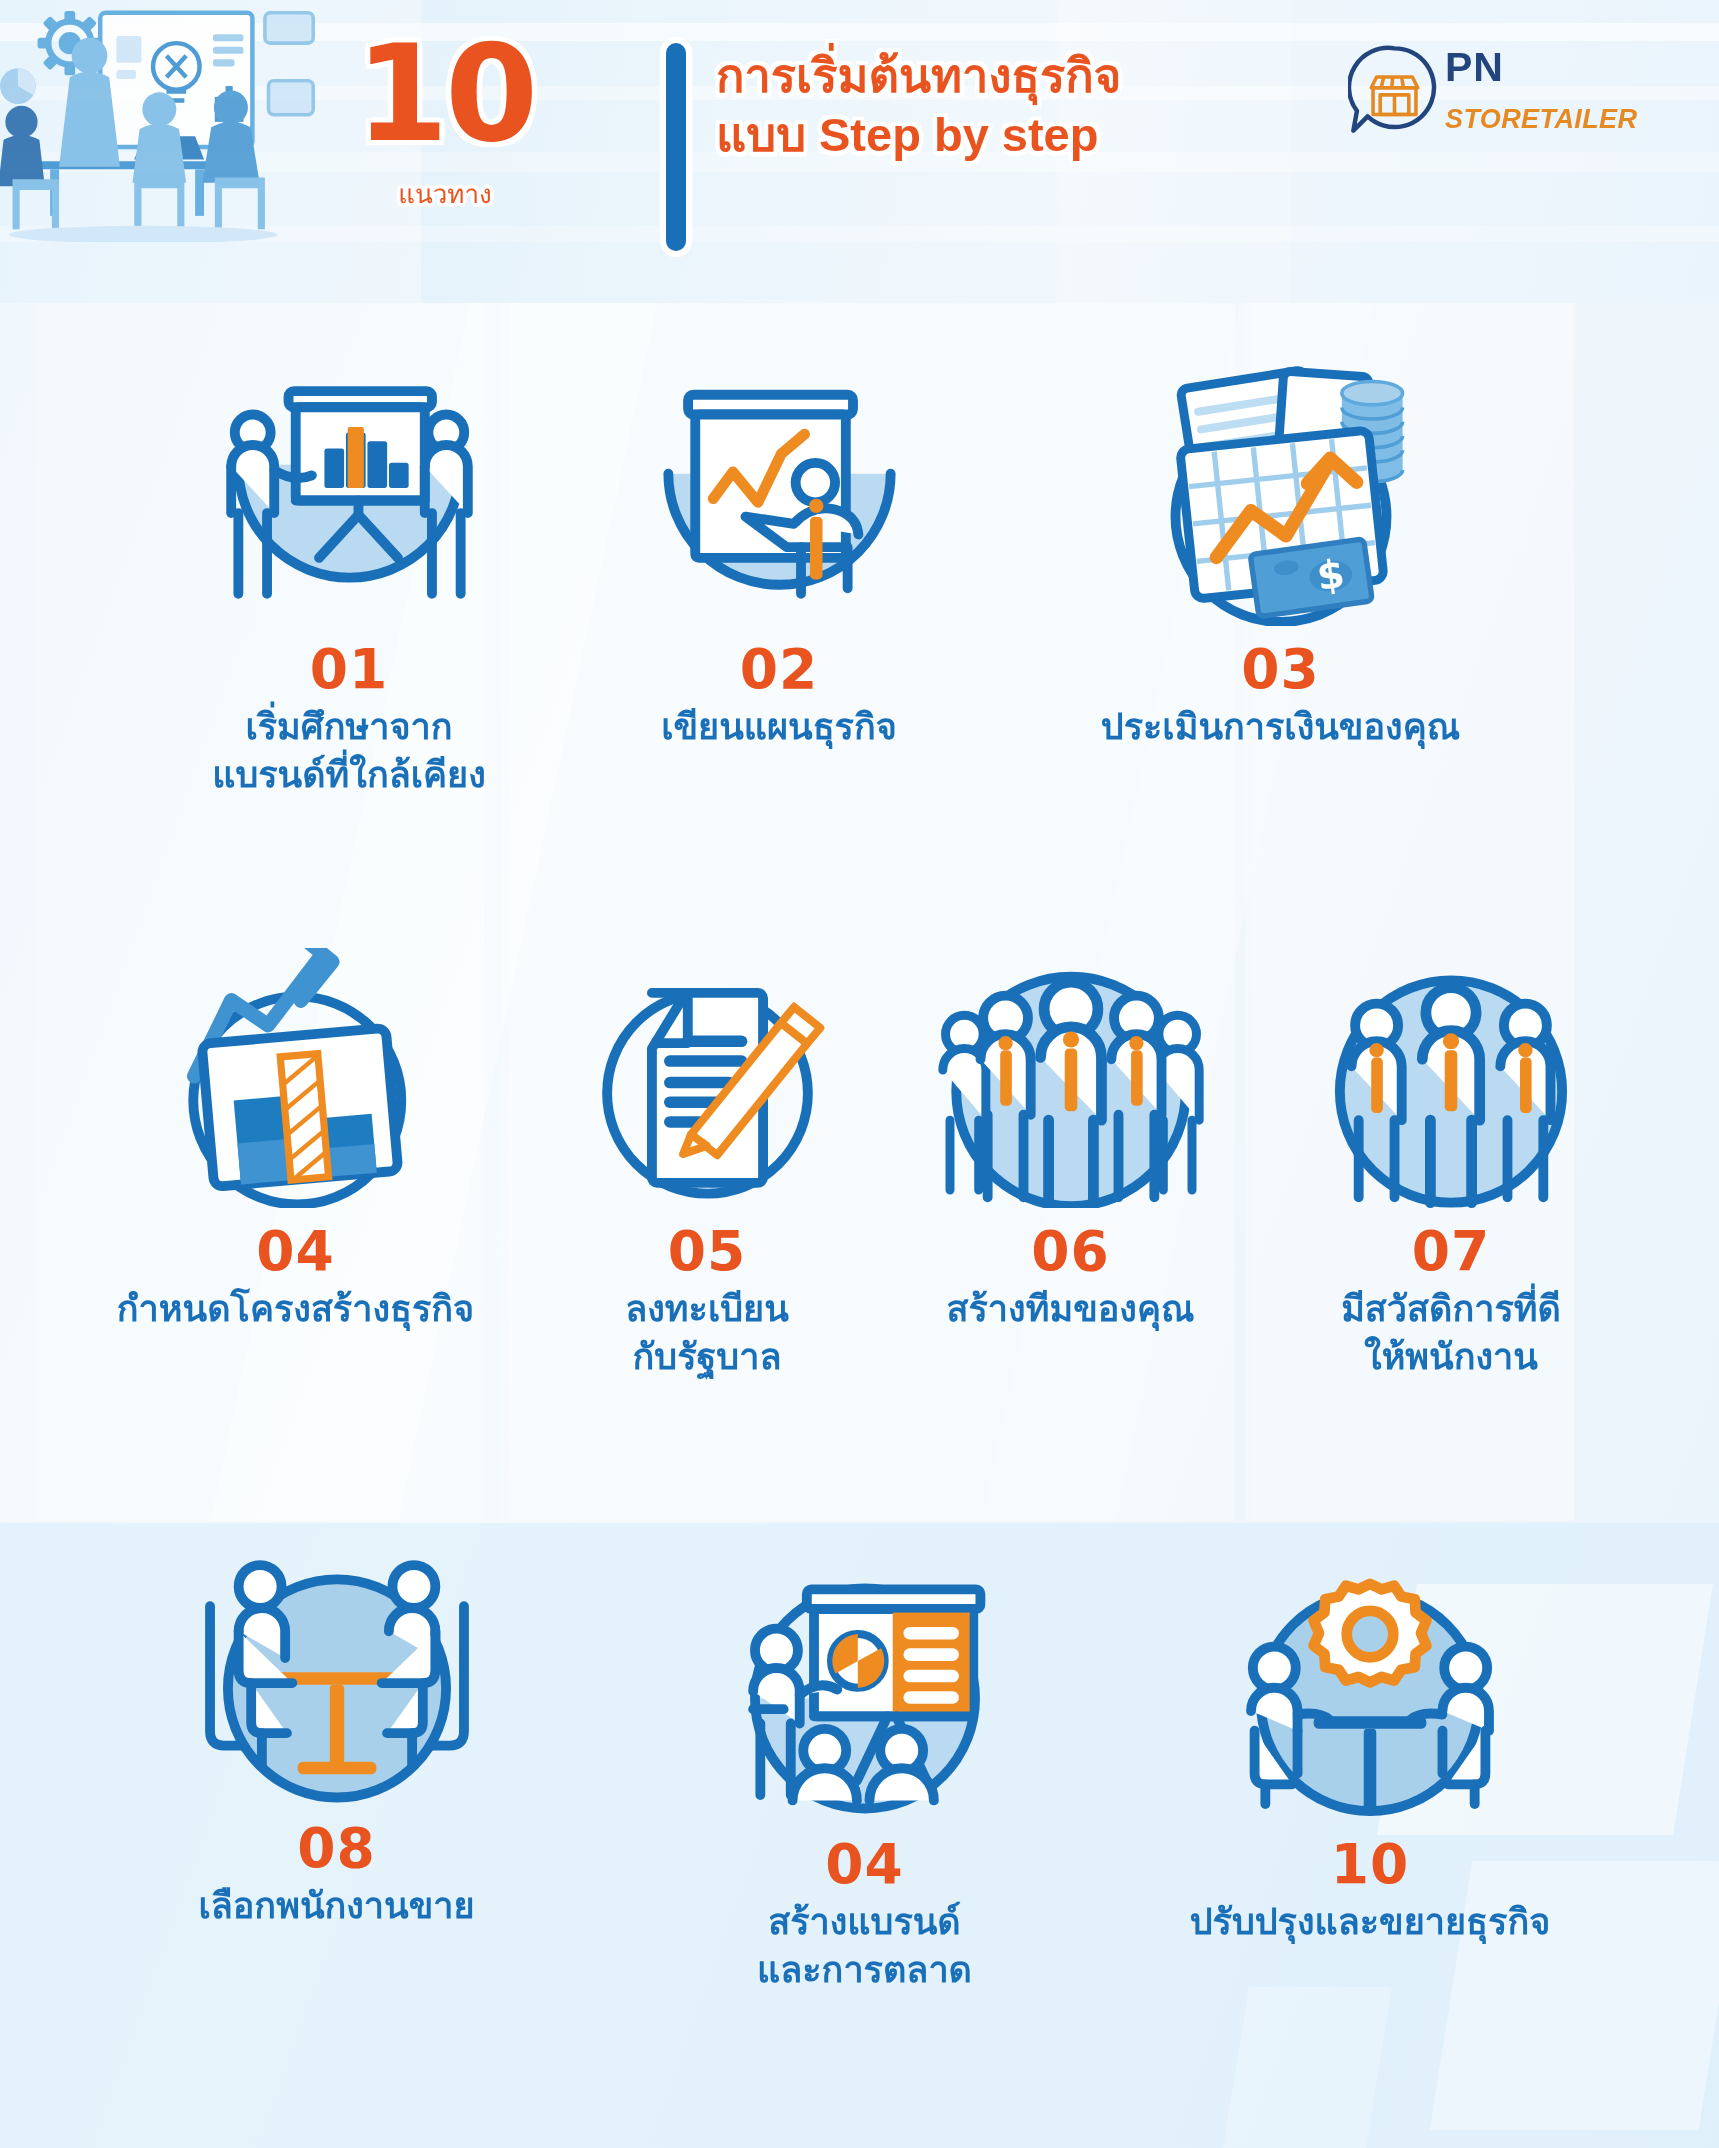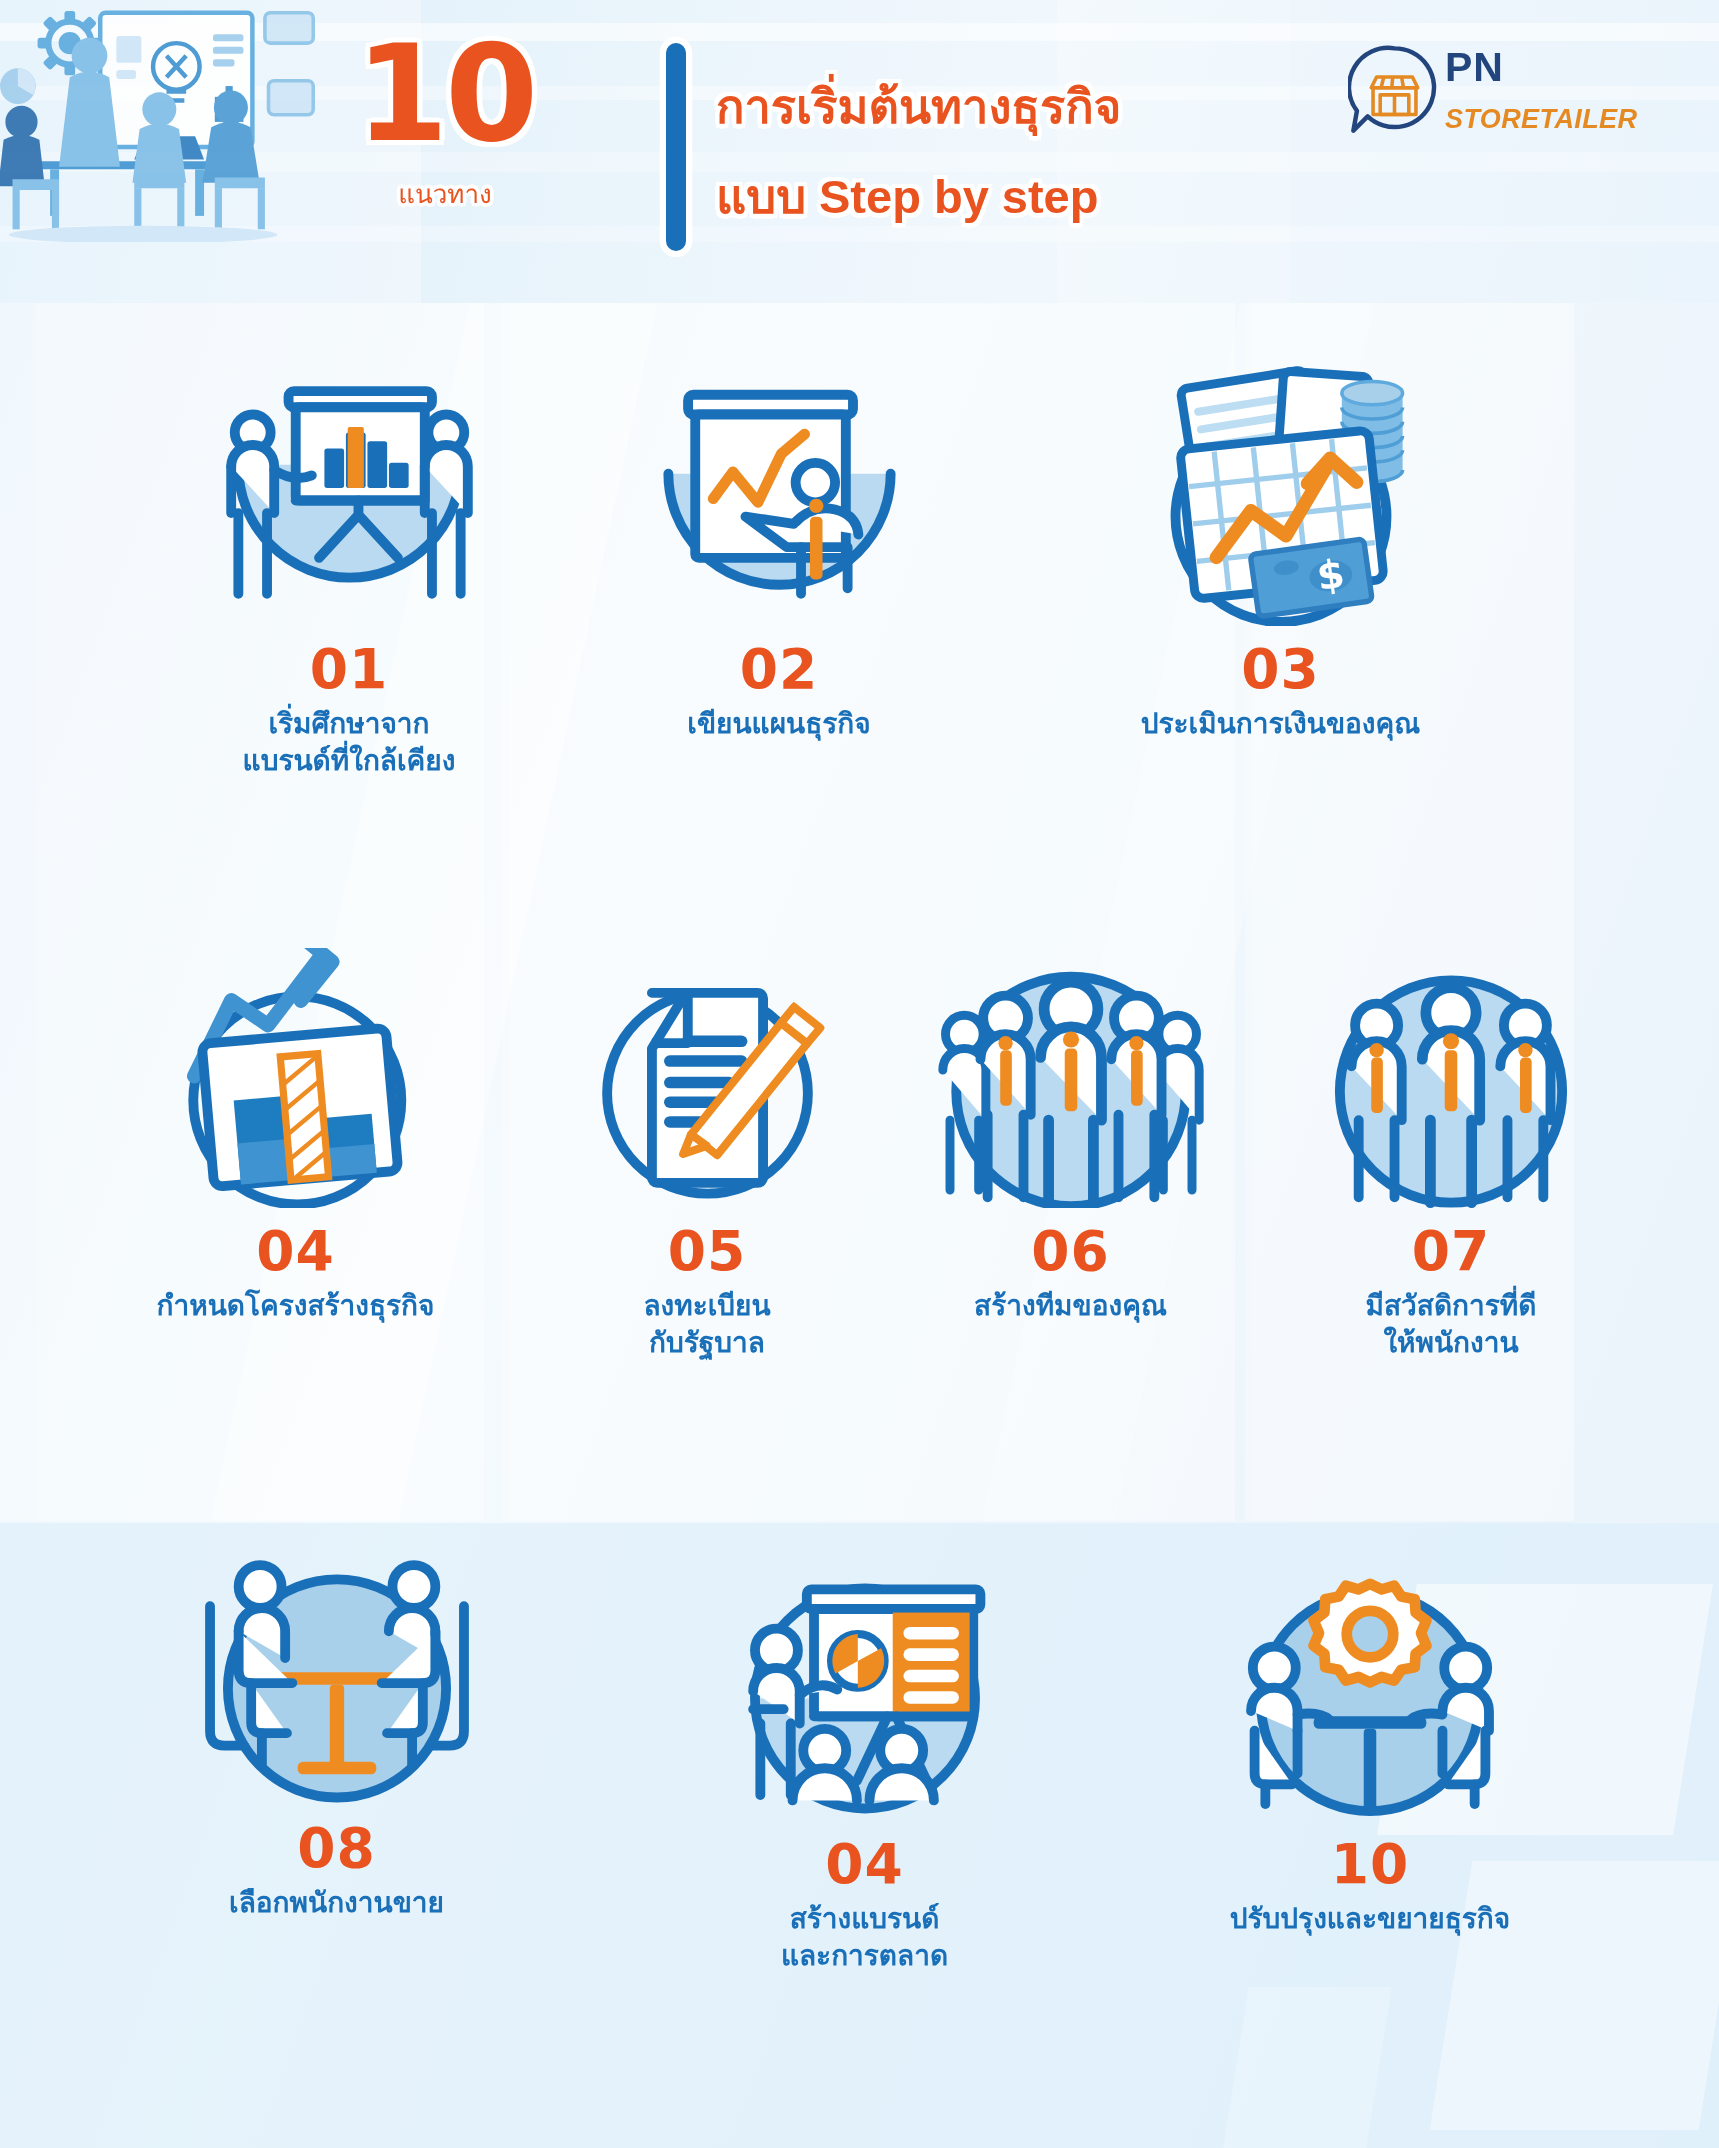--- a/index.html
+++ b/index.html
@@ -48,21 +48,20 @@
     background: #1a70b8; border-radius: 9.9px;
     box-shadow: 0 0 0 6.3px #ffffff;
   }
 
   .hdr-titles { position: absolute; left: 716px; top: 47px; width: 573px; }
   .hdr-title-line {
     font-size: 47px; font-weight: 700; color: #e8531f; line-height: 1.25;
     white-space: nowrap;
     text-shadow: -3.6px -3.6px 0 #fff, 3.6px -3.6px 0 #fff, -3.6px 3.6px 0 #fff, 3.6px 3.6px 0 #fff,
                  0 -4.5px 0 #fff, 0 4.5px 0 #fff, -4.5px 0 0 #fff, 4.5px 0 0 #fff;
-    margin-top: 31px;
   }
 
   .logo { position: absolute; left: 1348px; top: 43px; width: 304px; height: 99px; }
   .logo-text { position: absolute; left: 97px; top: 3.6px; }
   .logo-pn { font-size: 41px; font-weight: 700; color: #22457e; line-height: 1; letter-spacing: 0.9px; }
   .logo-store { font-size: 27px; font-weight: 700; color: #e58a22; line-height: 1; letter-spacing: 0.4px; margin-top: 18px; font-style: italic; }
 
   
   .body-area {
     position: absolute; left: 0; top: 303px; width: 1720px; height: 1846px;
@@ -83,22 +82,22 @@
 
   .grid { position: absolute; left: 0; top: 0; width: 1720px; height: 1846px; }
 
   .step { position: absolute; text-align: center; }
   .step-icon { width: 100%; display: flex; justify-content: center; align-items: flex-end; }
   .step-num {
     font-size: 55px; font-weight: 800; color: #e8531f; line-height: 1;
     margin-top: 16px; font-family: "DejaVu Sans", sans-serif; letter-spacing: 0.9px;
   }
   .step-label {
-    font-size: 28px; font-weight: 700; color: #1a70b8; line-height: 1.32;
-    margin-top: 9px; white-space: pre-line;
+    font-size: 36px; font-weight: 700; color: #1a70b8; line-height: 1.32;
+    margin-top: 9px; white-space: pre-line; font-family: Liberation Mono, monospace;
   }
 
   svg { display: block; }
 </style>
 </head>
 <body>
 
 <div class="page">
 
   <div class="header">

